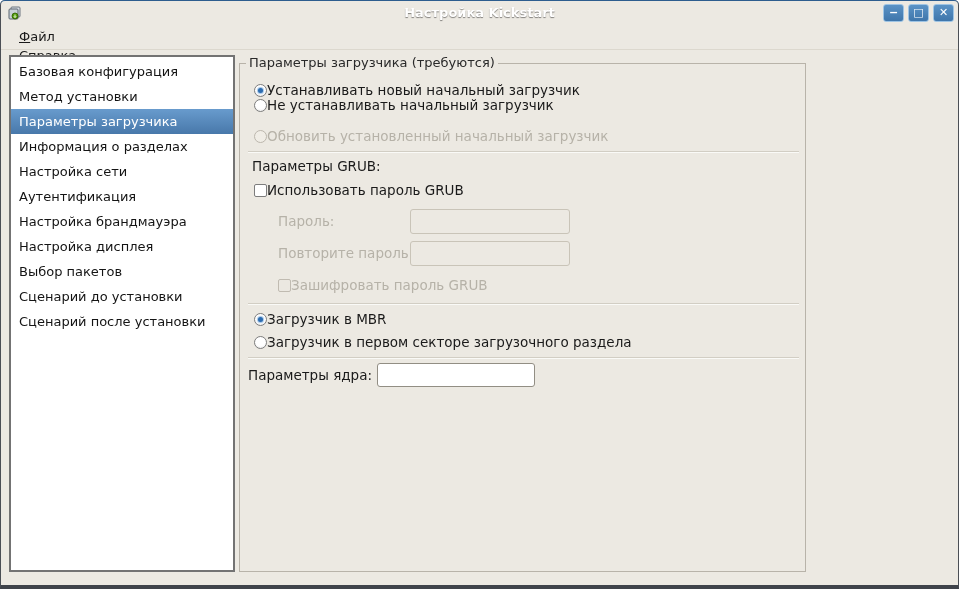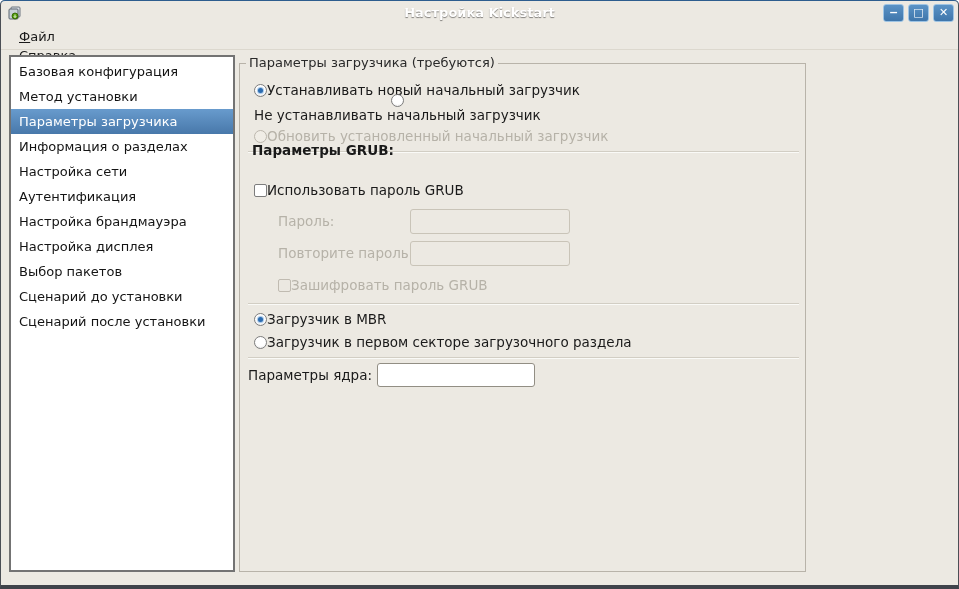--- a/index.html
+++ b/index.html
@@ -142,32 +142,32 @@
     <div class="side-item">Сценарий после установки</div>
   </div>
 
   <div class="frame">
     <span class="frame-legend">Параметры загрузчика (требуются)</span>
 
     <div class="row" style="top:15px;">
       <span class="radio on"></span>
       <span class="lbl">Устанавливать новый начальный загрузчик</span>
     </div>
-    <div class="row" style="top:30px;flex-direction:column;">
+    <div class="row" style="top:30px;">
       <span class="radio"></span>
       <span class="lbl">Не устанавливать начальный загрузчик</span>
     </div>
     <div class="row" style="top:61px;">
       <span class="radio dis-ind"></span>
       <span class="lbl dis">Обновить установленный начальный загрузчик</span>
     </div>
 
     <div class="sep" style="top:87px;"></div>
 
-    <div class="row" style="top:75px; left:12px;font-weight:bold;">
+    <div class="row" style="top:91px; left:12px;">
       <span class="lbl">Параметры GRUB:</span>
     </div>
     <div class="row" style="top:115px;">
       <span class="check"></span>
       <span class="lbl">Использовать пароль GRUB</span>
     </div>
 
     <span class="flabel dis" style="left:38px; top:149px;">Пароль:</span>
     <input class="tinput disabled" style="left: 170px; top: 145px;" disabled="" value="">
 

